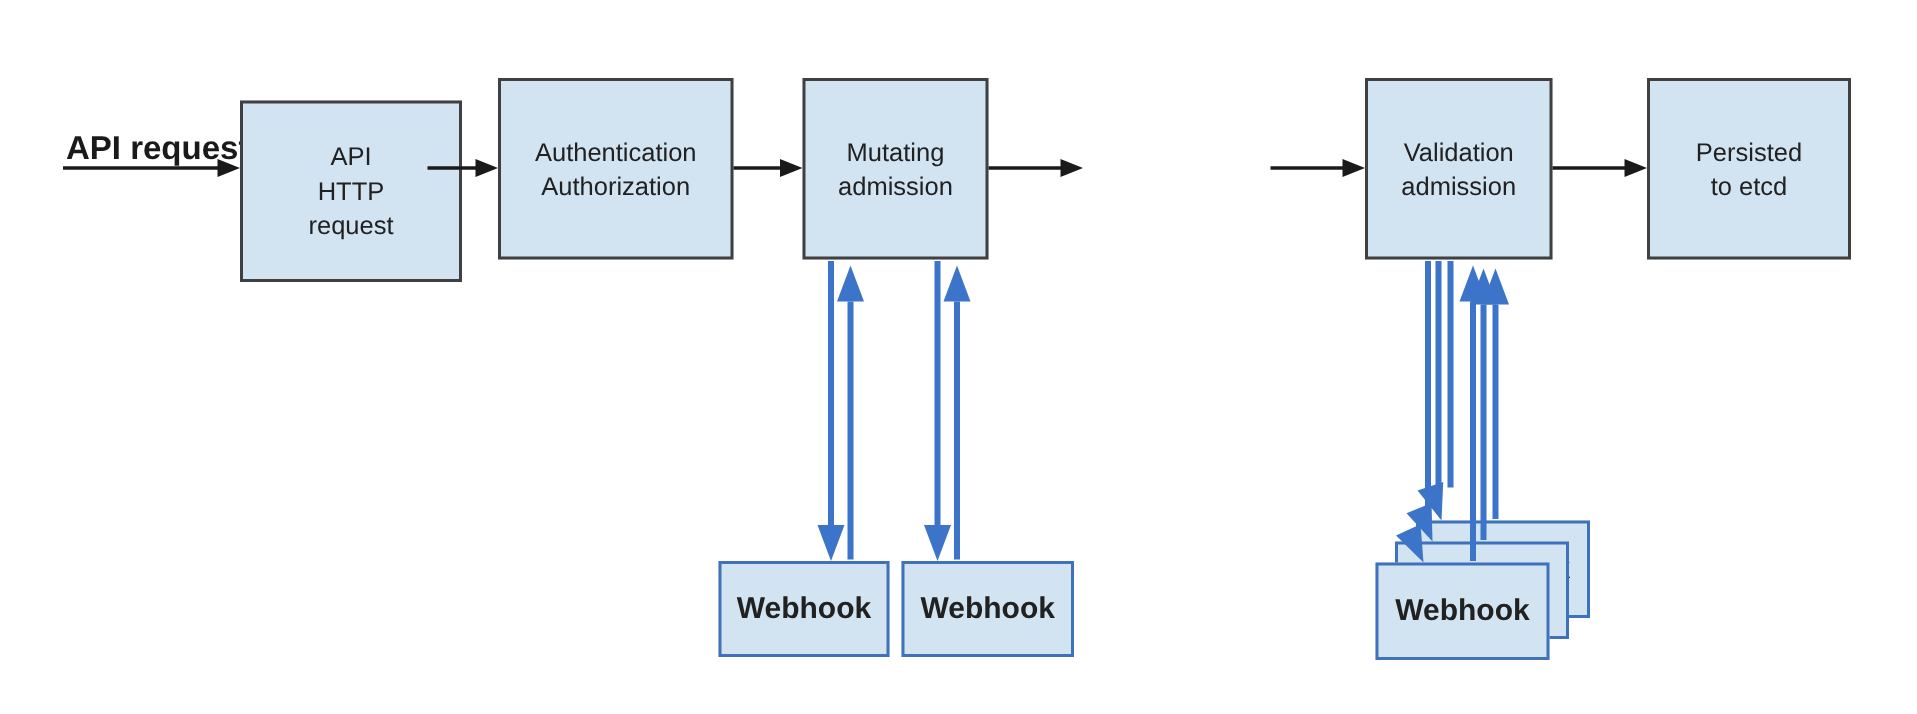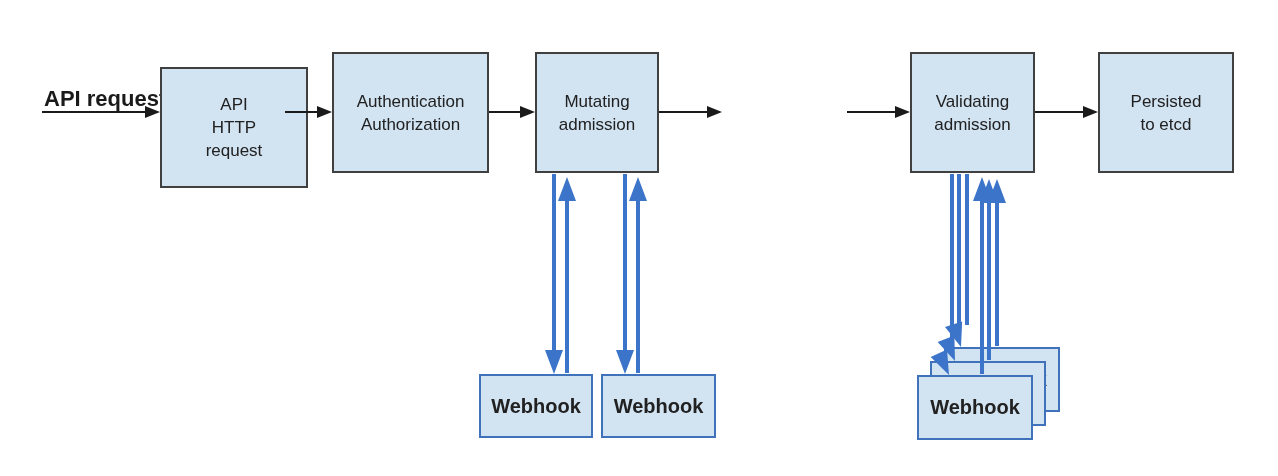--- a/index.html
+++ b/index.html
@@ -55,21 +55,21 @@
     <span>Authorization</span>
   </div>
 
   <div class="node" style="left:535px;top:52px;width:124px;height:121px">
     <span>Mutating</span>
     <span>admission</span>
   </div>
 
 
   <div class="node" style="left:910px;top:52px;width:125px;height:121px">
-    <span>Validating</span>
+    <span>Validation</span>
     <span>admission</span>
   </div>
 
   <div class="node" style="left:1098px;top:52px;width:136px;height:121px">
     <span>Persisted</span>
     <span>to etcd</span>
   </div>
 
   <div class="wh" style="left:479px;top:374px;width:114px;height:64px">
     <span>Webhook</span>

